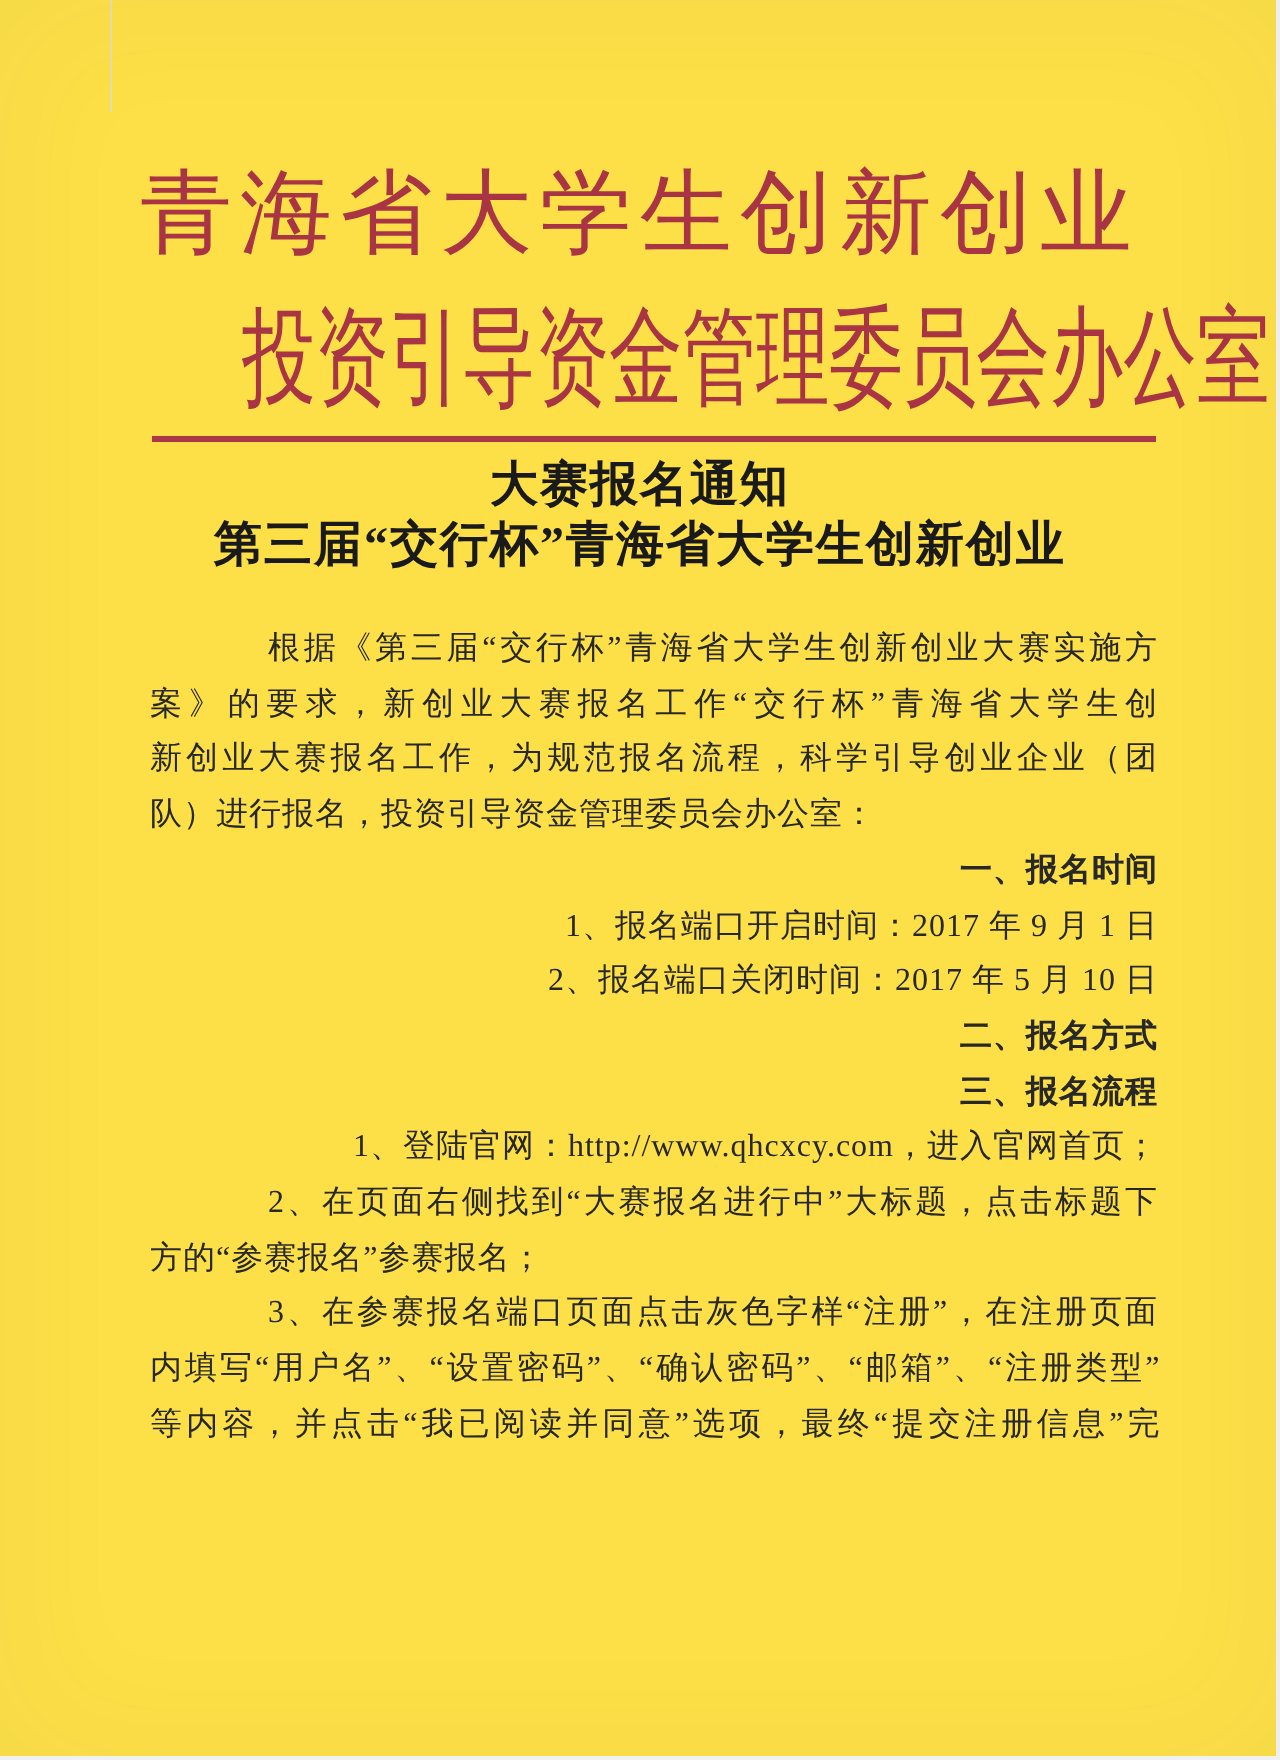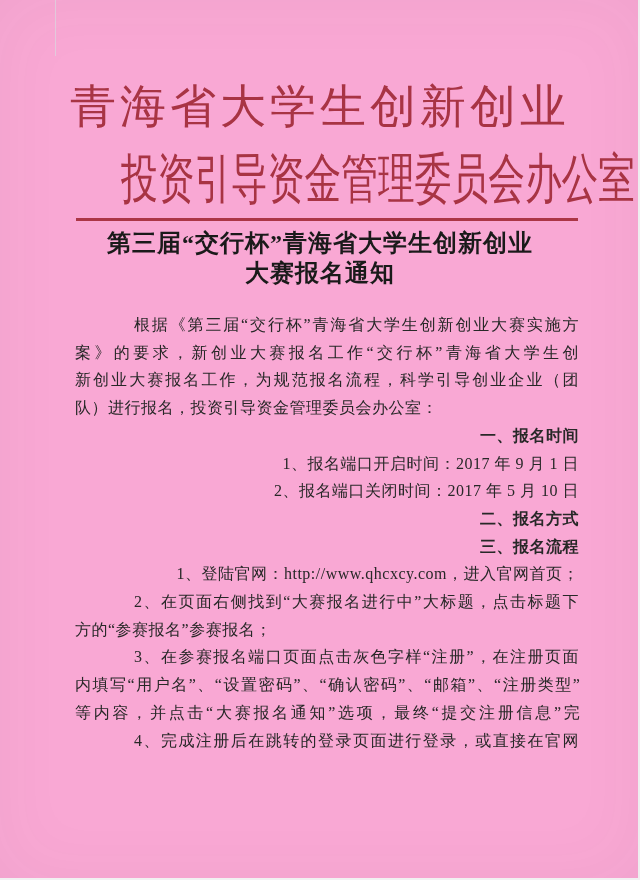--- a/index.html
+++ b/index.html
@@ -4,21 +4,21 @@
 <style>
   html, body {
     margin: 0;
     padding: 0;
     background: #ffffff;
   }
   .page {
     position: relative;
     width: 640px;
     height: 880px;
-    background: #f9a8d4;
+    background: #fde047;
     overflow: hidden;
     box-shadow: inset 0 0 70px rgba(70,70,80,0.05);
     font-family: "Liberation Serif", "DejaVu Serif", serif;
   }
   
   .scan-line {
     position: absolute;
     left: 55px; top: 0;
     width: 1px; height: 56px;
     background: #d9d9de;
@@ -114,36 +114,35 @@
   <header>
     <div class="lh1">青海省大学生创新创业</div>
     <div class="lh2-wrap">
       <span class="lh2">投资引导资金管理委员会办公室</span>
     </div>
   </header>
 
   <div class="rule"></div>
 
   <h1 class="title">
+    <span>大赛报名通知</span>
     <span>第三届“交行杯”青海省大学生创新创业</span>
-    <span>大赛报名通知</span>
   </h1>
 
   <main class="bodytext">
     <div class="ln ind j">根据《第三届“交行杯”青海省大学生创新创业大赛实施方</div>
     <div class="ln j">案》的要求，新创业大赛报名工作“交行杯”青海省大学生创</div>
     <div class="ln j">新创业大赛报名工作，为规范报名流程，科学引导创业企业（团</div>
     <div class="ln">队）进行报名，投资引导资金管理委员会办公室：</div>
     <div class="ln ind b">一、报名时间</div>
     <div class="ln ind">1、报名端口开启时间：2017 年 9 月 1 日</div>
     <div class="ln ind">2、报名端口关闭时间：2017 年 5 月 10 日</div>
     <div class="ln ind b">二、报名方式</div>
     <div class="ln ind b">三、报名流程</div>
     <div class="ln ind">1、登陆官网：http://www.qhcxcy.com，进入官网首页；</div>
     <div class="ln ind j">2、在页面右侧找到“大赛报名进行中”大标题，点击标题下</div>
     <div class="ln">方的“参赛报名”参赛报名；</div>
     <div class="ln ind j">3、在参赛报名端口页面点击灰色字样“注册”，在注册页面</div>
     <div class="ln j tight">内填写“用户名”、“设置密码”、“确认密码”、“邮箱”、“注册类型”</div>
-    <div class="ln j tight">等内容，并点击“大赛报名通知”选项，最终“提交注册信息”完</div>
-    <div class="ln ind j">4、完成注册后在跳转的登录页面进行登录，或直接在官网</div>
+    <div class="ln j tight">等内容，并点击“我已阅读并同意”选项，最终“提交注册信息”完</div>
   </main>
 
 </div>
 
 </body></html>

